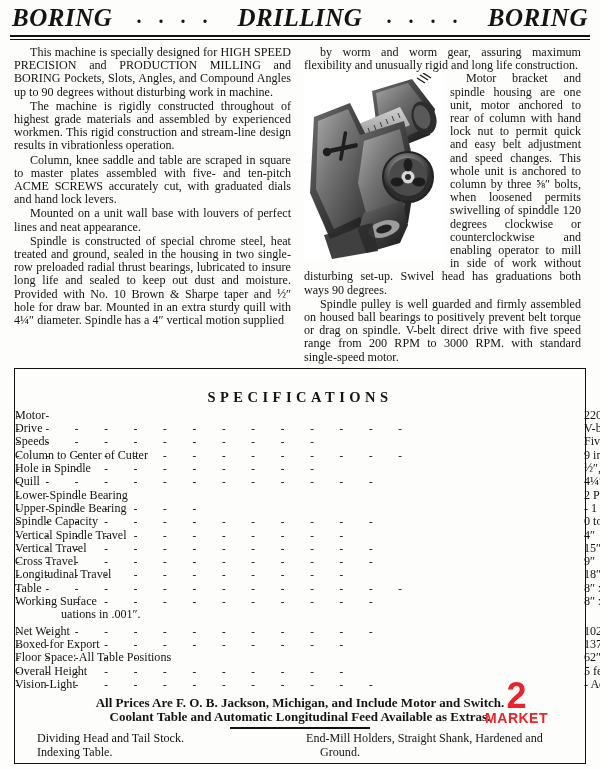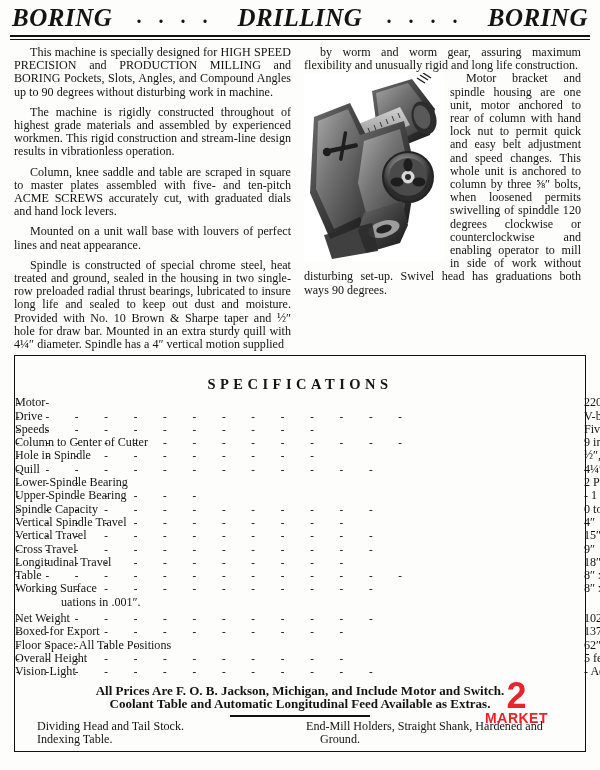--- a/index.html
+++ b/index.html
@@ -53,21 +53,21 @@
   .col{width:277px;}
   .col p{
     margin:0 0 0 0;
     font-size:12.1px;
     line-height:13.2px;
     text-align:justify;
     text-indent:16px;
     hyphens:auto;
     font-family:Liberation Serif, serif;
   }
-  .col p + p{margin-top:7px;}
+  .col p + p{margin-top:1px;}
 
   
   .photo-wrap{
     float:left;
     width:140px;height:188px;
     margin:1px 6px 2px 0;
     shape-outside:margin-box;
   }
   .photo{
     width:140px;height:188px;
@@ -294,20 +294,21 @@
             <path d="M60 140 L98 128 L104 152 L96 170 L62 180 L54 158 Z" fill="url(#gDark)"></path>
             <ellipse cx="80" cy="156" rx="16" ry="8" fill="#9d9d9d" transform="rotate(-16 80 156)"></ellipse>
             <ellipse cx="80" cy="156" rx="8" ry="4" fill="#222" transform="rotate(-16 80 156)"></ellipse>
 
             <path d="M20 162 L68 150 L74 178 L28 186 Z" fill="#2b2b2b" opacity=".9"></path>
           </svg>
         </div>
       </div>
 
       <p class="cap">Motor bracket and spindle housing are one unit, motor anchored to rear of column with hand lock nut to permit quick and easy belt adjustment and speed changes. This whole unit is anchored to column by three ⅝″ bolts, when loosened permits swivelling of spinddle 120 degrees clockwise or counterclockwise and enabling operator to mill in side of work without disturbing set-up. Swivel head has graduations both ways 90 degrees.</p>
+      <p>Spindle pulley is well guarded and firmly assembled on housed ball bearings to positively prevent belt torque or drag on spindle. V-belt direct drive with five speed range from 200 RPM to 3000 RPM. with standard single-speed motor.</p>
     </div>
   </div>
 
   <div class="spec-wrap">
     <div class="spec-head">SPECIFICATIONS</div>
 
     <table class="spec">
       <tbody id="spec-body-1">
           <tr>
             <td class="lbl">Motor</td>

